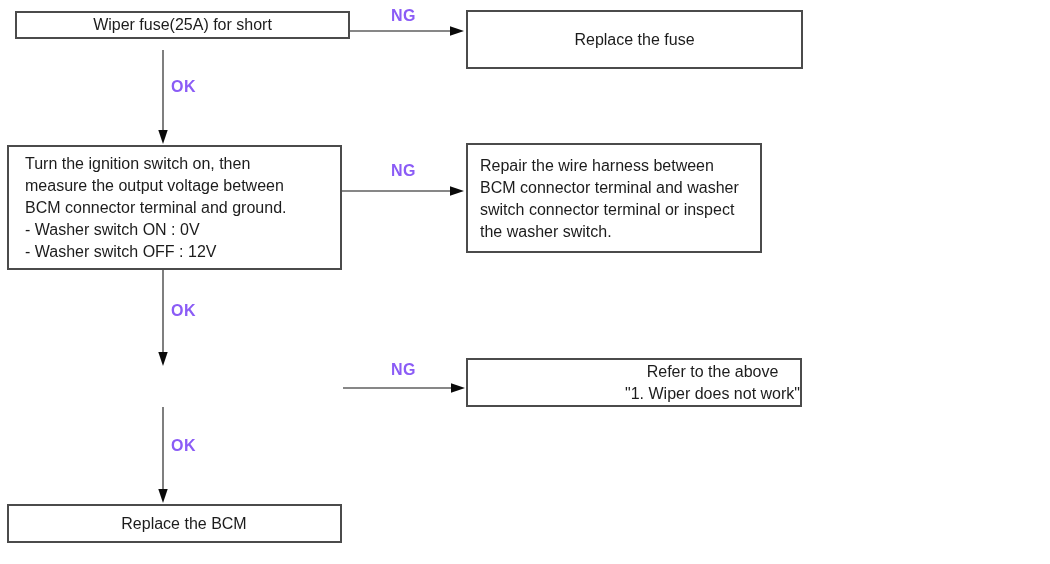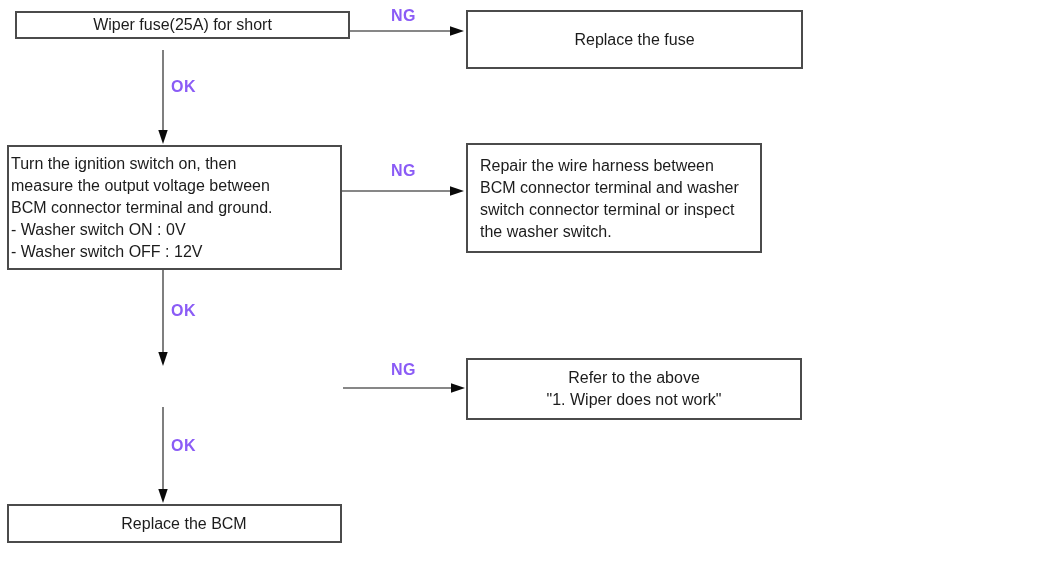--- a/index.html
+++ b/index.html
@@ -34,38 +34,38 @@
   .node.centered {
     display: flex;
     align-items: center;
     justify-content: center;
     text-align: center;
   }
   .node .node-text {
     white-space: pre-line;
   }
   .node.lefttext {
-    padding: 6px 2px;
+    padding: 6px 16px;
     text-align: left;
   }
   .edge-label {
     position: absolute;
     font-size: 16px;
     font-weight: bold;
     color: #8b5cf6;
     line-height: 18px;
     letter-spacing: 0.5px;
   }
   
   #node-wiper-fuse-check        { left: 7px;   top: 11px;  width: 335px; height: 28px; margin-left: 8px; }
   #node-replace-fuse            { left: 466px; top: 10px;  width: 337px; height: 59px; }
   #node-ignition-voltage-check  { left: 7px;   top: 145px; width: 335px; height: 125px; }
   #node-repair-harness          { left: 466px; top: 143px; width: 296px; height: 110px; padding: 10px 12px; }
   #node-wiper-operation         { left: 7px;   top: 367px; width: 335px; height: 40px; }
-  #node-refer-above             { left: 466px; top: 358px; width: 336px; height: 62px; }
+  #node-refer-above             { left: 466px; top: 358px; width: 336px; height: 49px; justify-content: flex-end; }
   #node-replace-bcm             { left: 7px;   top: 504px; width: 335px; height: 39px; padding-left: 19px; }
   
   #label-ng-1 { left: 391px; top: 7px; }
   #label-ok-1 { left: 171px; top: 78px; }
   #label-ng-2 { left: 391px; top: 162px; }
   #label-ok-2 { left: 171px; top: 302px; }
   #label-ng-3 { left: 391px; top: 361px; }
   #label-ok-3 { left: 171px; top: 437px; }
 </style>
 </head>

